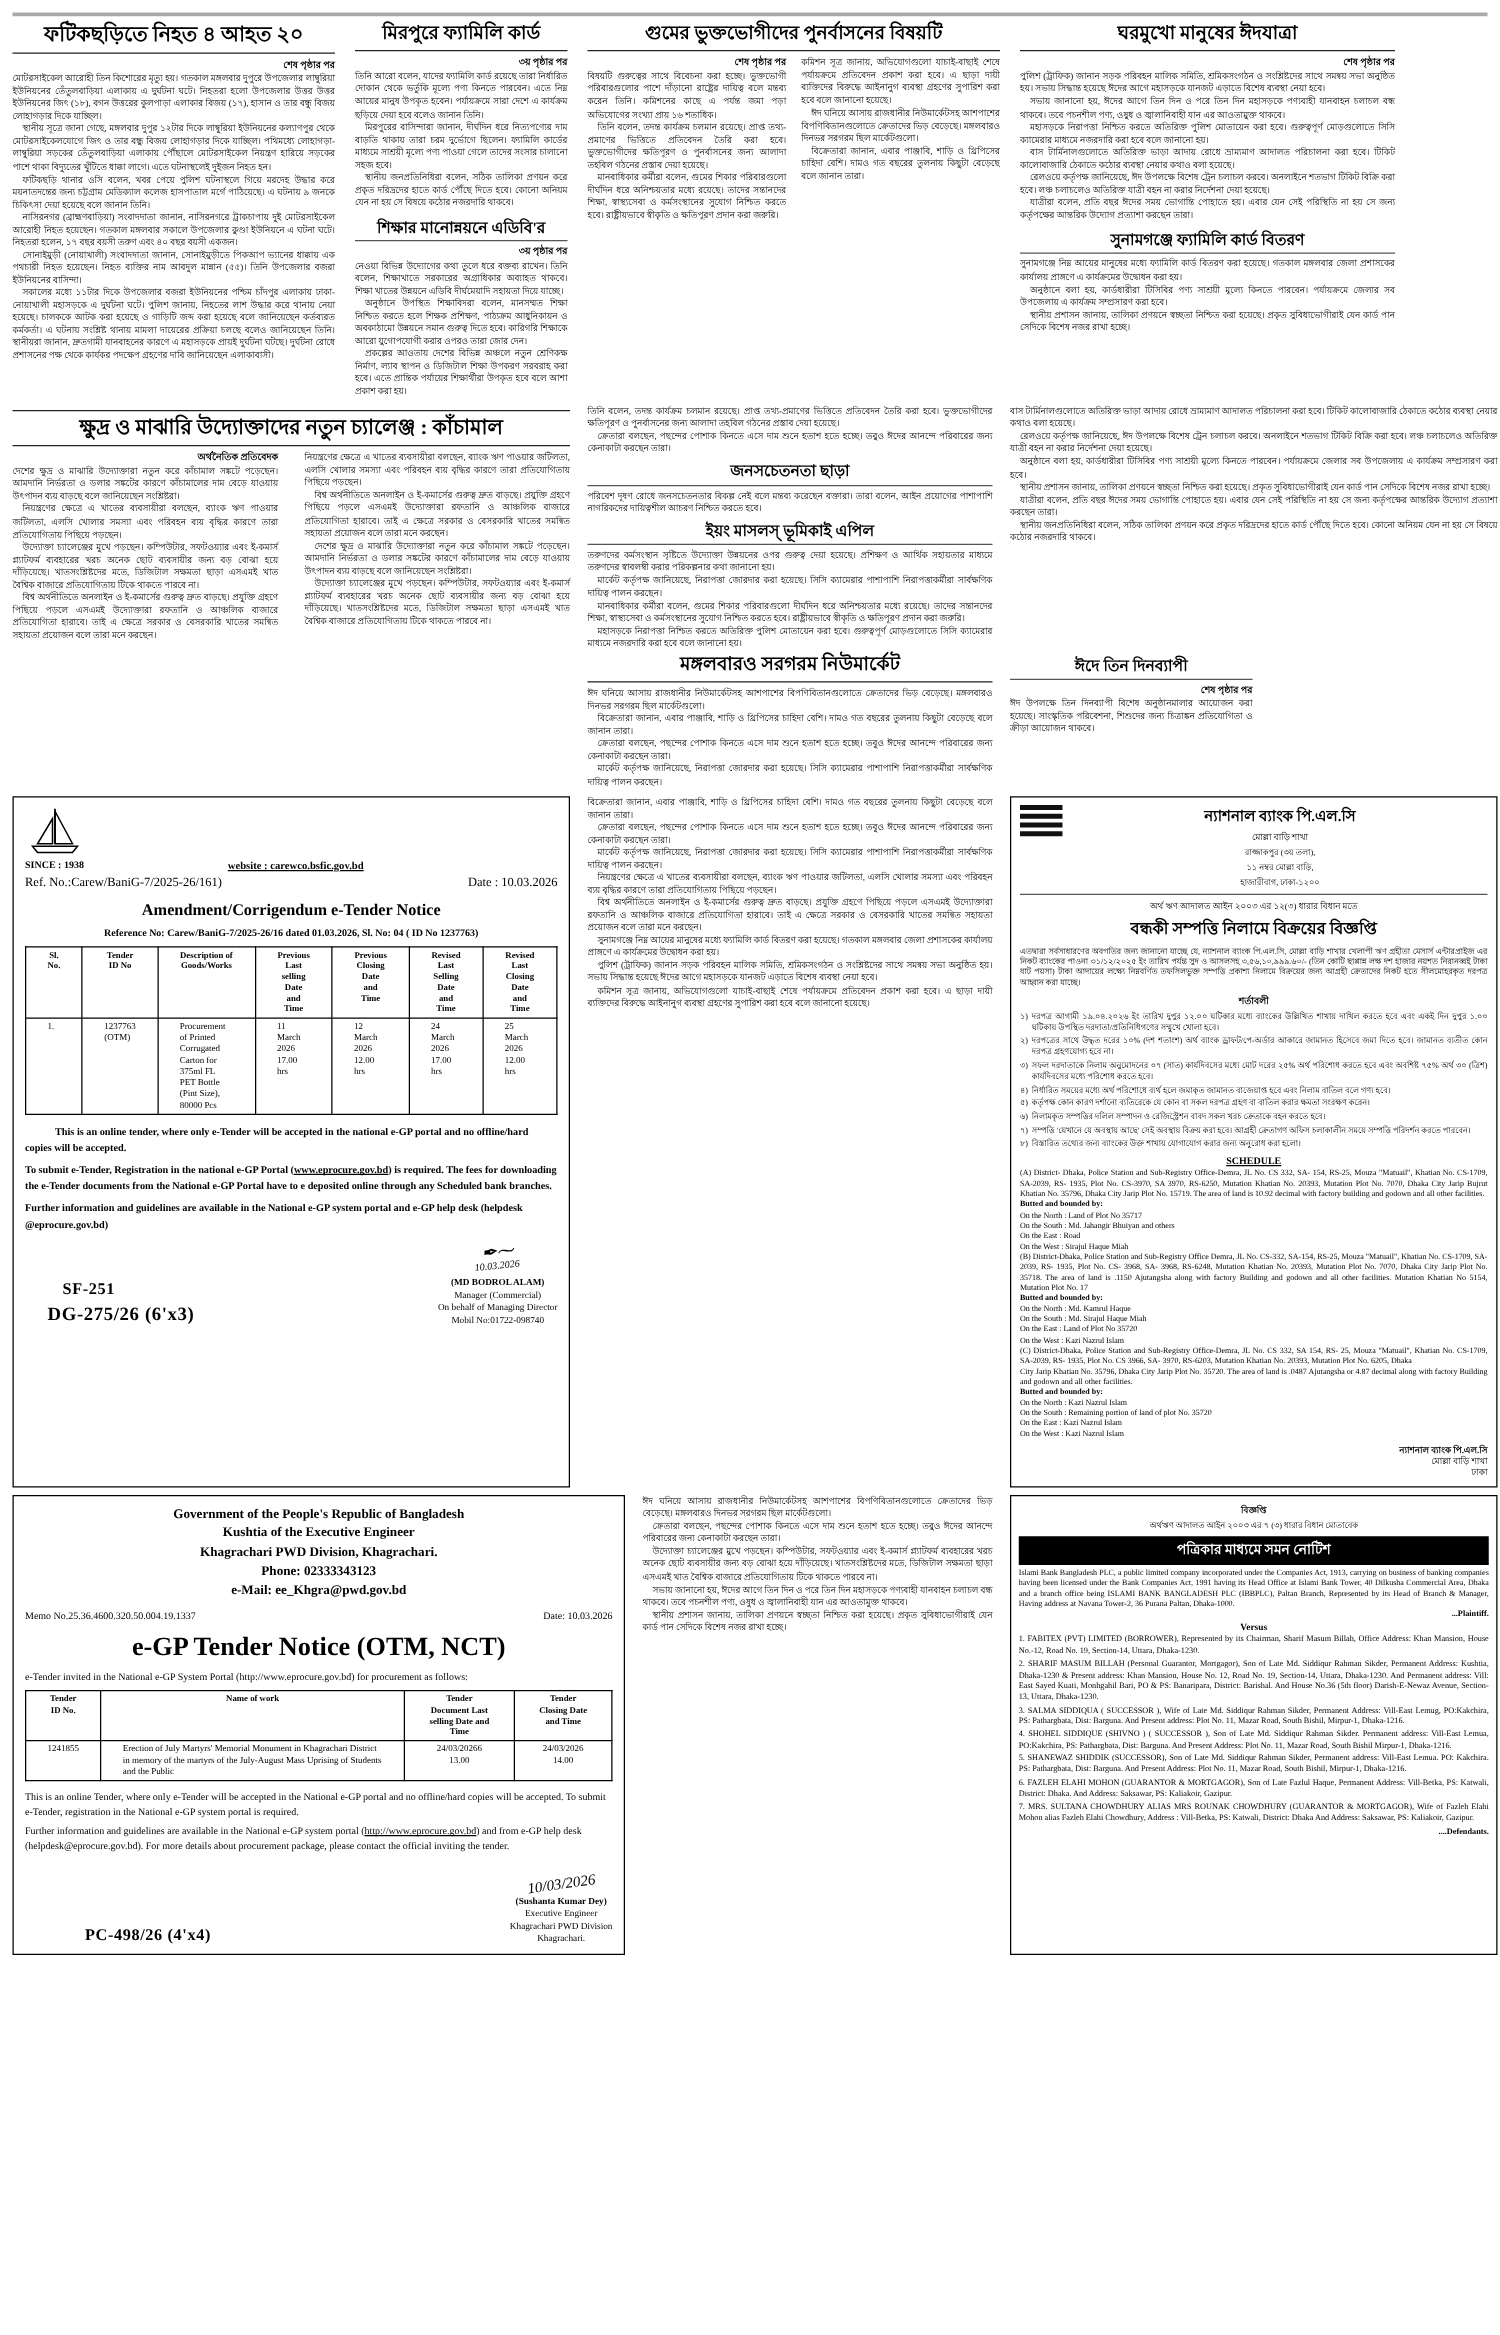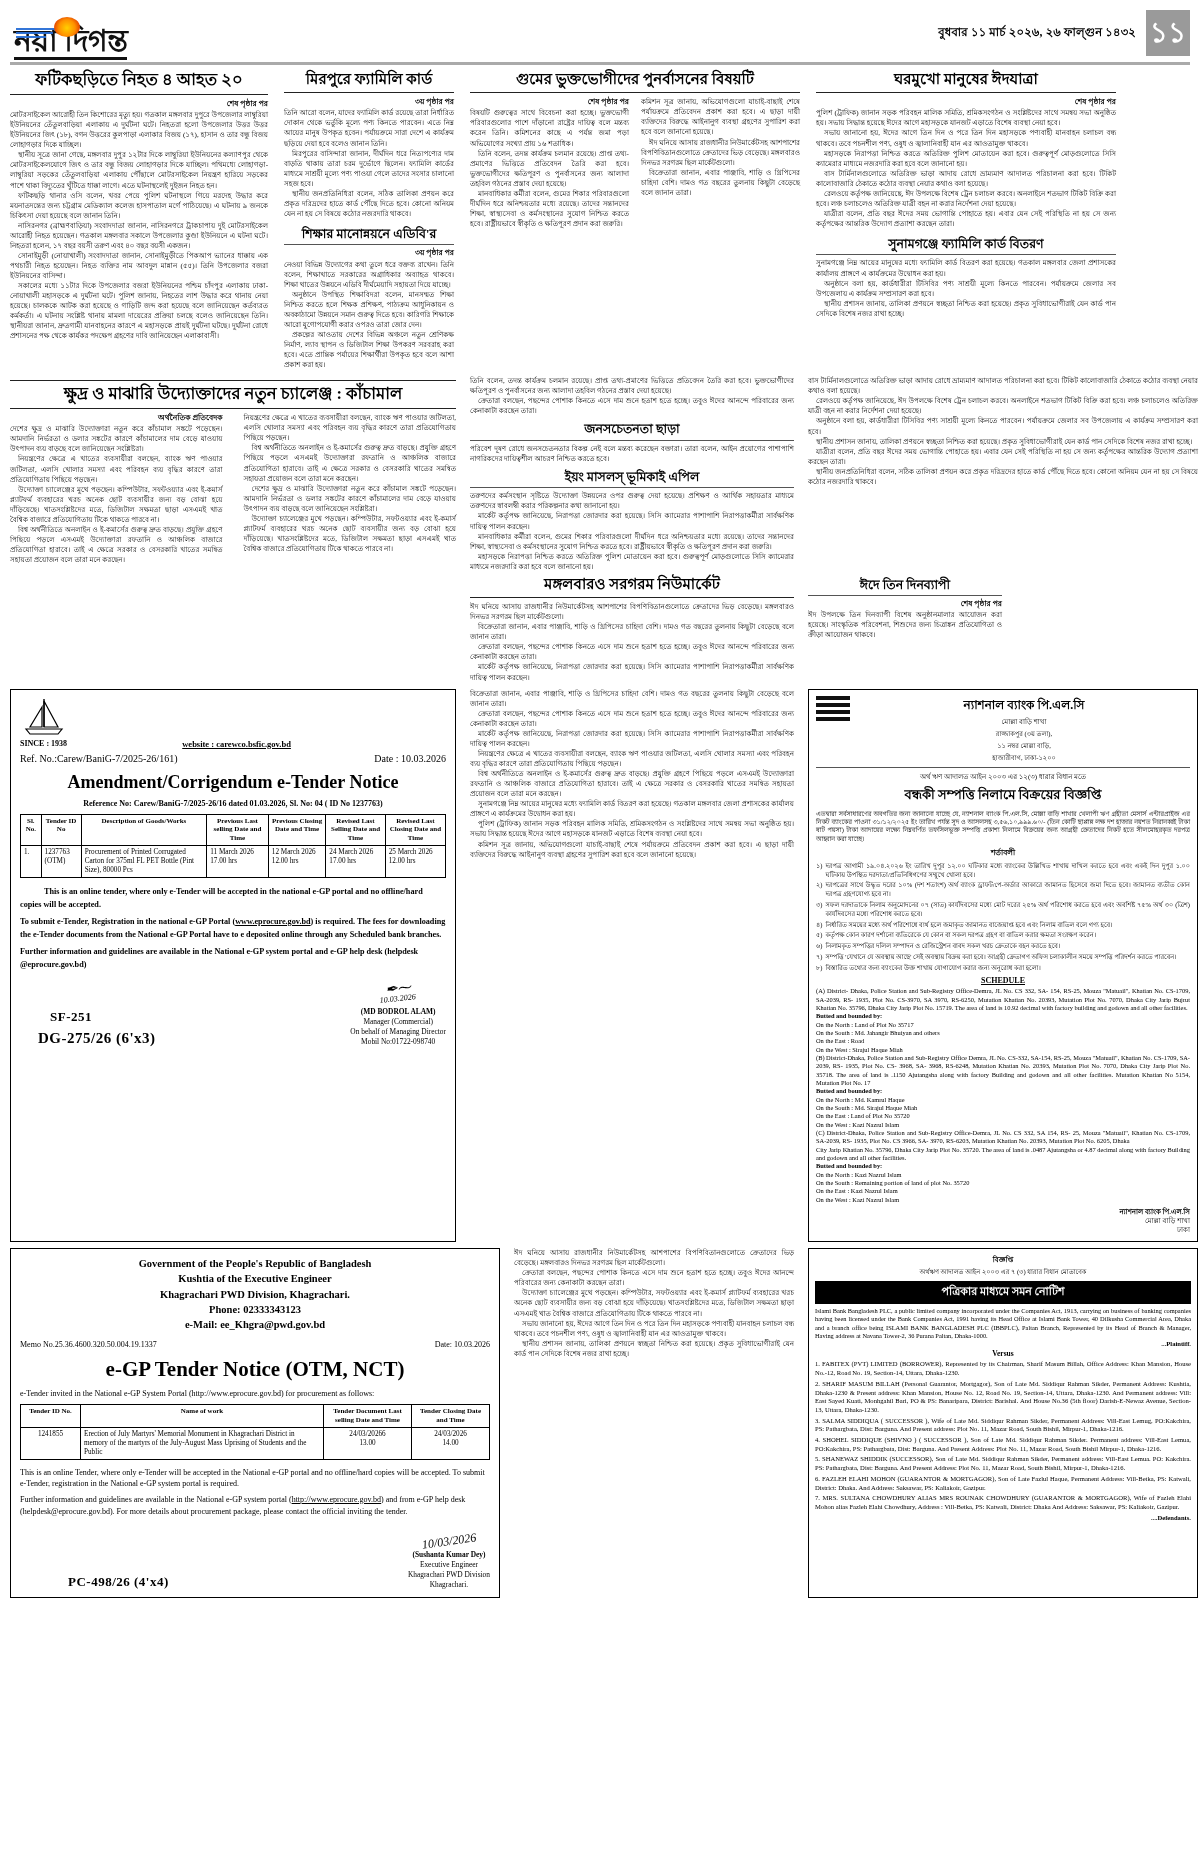--- a/index.html
+++ b/index.html
@@ -60,21 +60,21 @@
   .top-row .cell { position:relative; }
 
   
   .box { border:1.5px solid #000; padding:7px 9px; background:#fff; }
   .box-en { font-family:"Liberation Serif", serif; }
   .ctr { text-align:center; }
   .b  { font-weight:bold; }
   .u  { text-decoration:underline; }
 
   table.tbl { border-collapse:collapse; width:100%; font-size:7.2px; }
-  table.tbl th, table.tbl td { border:1px solid #000; padding:2px 3px; vertical-align:top; line-height:1.25; }
+  table.tbl th, table.tbl td { border:1px solid #000; padding:2px 17px; vertical-align:top; line-height:1.25; }
   table.tbl th { font-weight:bold; text-align:center; font-size:7px; }
 
   .sig-wrap { display:flex; justify-content:space-between; align-items:flex-end; margin-top:6px; }
   .sig { text-align:center; font-size:7.4px; line-height:1.35; }
   .scribble {
     font-family:"Liberation Serif", serif; font-style:italic;
     font-size:15px; transform:rotate(-9deg); display:inline-block;
     letter-spacing:-1px;
   }
   .code-l { font-size:13px; font-weight:bold; letter-spacing:.5px;margin-left:48px; }
@@ -98,31 +98,20 @@
   .kenaf-logo { width:48px; height:40px; }
 
   .notice-num { font-size:6.6px; line-height:1.32; text-align:justify; }
   .sched p { margin:0; font-size:6.4px; line-height:1.3; text-align:justify; }
 </style>
 </head>
 <body>
 
 <div class="page">
 
-  <div class="masthead">
-    <div class="logo-wrap">
-      <div class="logo-wave"></div>
-      <div class="logo-sun"></div>
-      <div class="logo-bn">নয়া দিগন্ত</div>
-    </div>
-    <div class="date-block">
-      <div class="date-text">বুধবার ১১ মার্চ ২০২৬, ২৬ ফাল্গুন ১৪৩২</div>
-      <div class="page-no">১১</div>
-    </div>
-  </div>
   <div class="rule-thick"></div>
 
   <div class="top-row">
 
     <div class="cell">
       <div class="hl1">ফটিকছড়িতে নিহত ৪ আহত ২০</div>
       <hr class="hr-th">
       <div class="byline">শেষ পৃষ্ঠার পর</div>
       <p class="body">মোটরসাইকেল আরোহী তিন কিশোরের মৃত্যু হয়। গতকাল মঙ্গলবার দুপুরে উপজেলার লাম্বুরিয়া ইউনিয়নের তেঁতুলবাড়িয়া এলাকায় এ দুর্ঘটনা ঘটে। নিহতরা হলো উপজেলার উত্তর উত্তর ইউনিয়নের জিৎ (১৮), বগন উত্তরের কুলপাড়া এলাকার বিজয় (১৭), হাসান ও তার বন্ধু বিজয় লোহাগড়ার দিকে যাচ্ছিল।</p>
       <p class="body">স্থানীয় সূত্রে জানা গেছে, মঙ্গলবার দুপুর ১২টার দিকে লাম্বুরিয়া ইউনিয়নের কল্যাণপুর থেকে মোটরসাইকেলযোগে জিৎ ও তার বন্ধু বিজয় লোহাগড়ার দিকে যাচ্ছিল। পথিমধ্যে লোহাগড়া-লাম্বুরিয়া সড়কের তেঁতুলবাড়িয়া এলাকায় পৌঁছালে মোটরসাইকেল নিয়ন্ত্রণ হারিয়ে সড়কের পাশে থাকা বিদ্যুতের খুঁটিতে ধাক্কা লাগে। এতে ঘটনাস্থলেই দুইজন নিহত হন।</p>
@@ -264,21 +253,21 @@
       </div>
       <div style="display:flex;justify-content:space-between;align-items:center;margin-top:2px;">
         <div class="b" style="font-size:8px">SINCE : 1938</div>
         <div class="b u" style="font-size:8.5px">website : carewco.bsfic.gov.bd</div>
         <div style="width:40px"></div>
       </div>
       <div style="display:flex;justify-content:space-between;margin-top:4px;font-size:10px;">
         <span>Ref. No.:Carew/BaniG-7/2025-26/161)</span>
         <span>Date : 10.03.2026</span>
       </div>
-      <div class="ctr b" style="font-size:18px;margin:8px 0 6px 0;">Amendment/Corrigendum e-Tender Notice</div>
+      <div class="ctr b" style="font-size:13px;margin:8px 0 6px 0;">Amendment/Corrigendum e-Tender Notice</div>
       <div class="ctr b" style="font-size:8px;margin-bottom:6px;">Reference No: Carew/BaniG-7/2025-26/16 dated 01.03.2026,  Sl. No: 04 ( ID No 1237763)</div>
 
       <table class="tbl">
         <thead>
           <tr>
             <th>Sl. No.</th>
             <th>Tender ID No</th>
             <th>Description of Goods/Works</th>
             <th>Previous Last selling Date and Time</th>
             <th>Previous Closing Date and Time</th>

